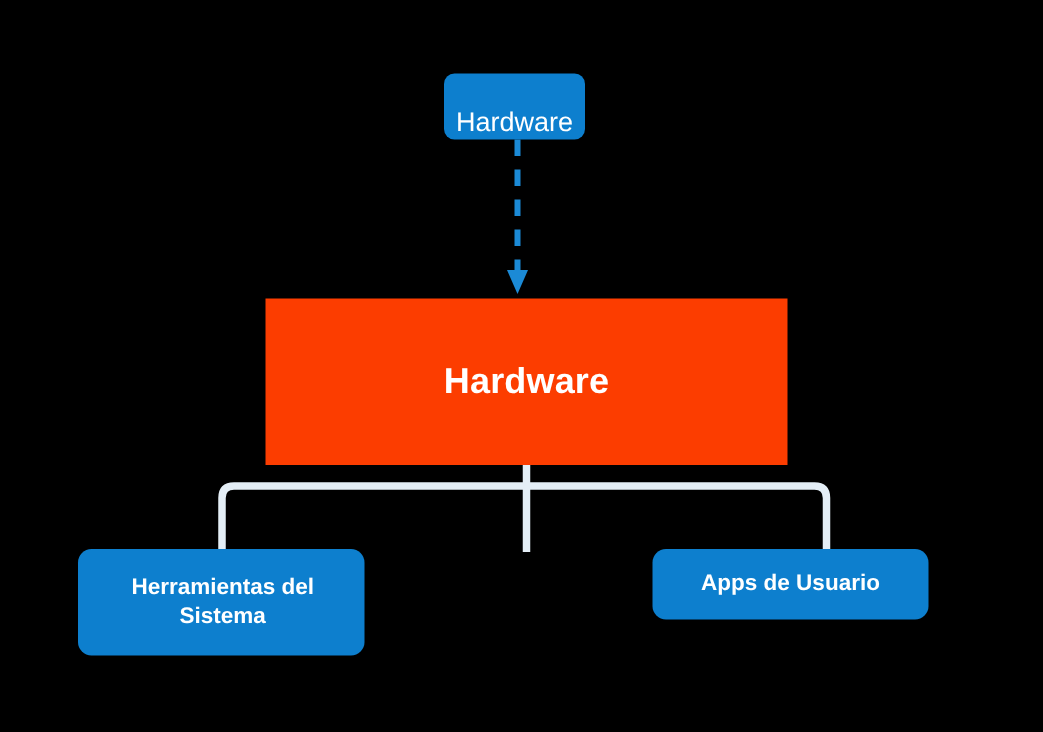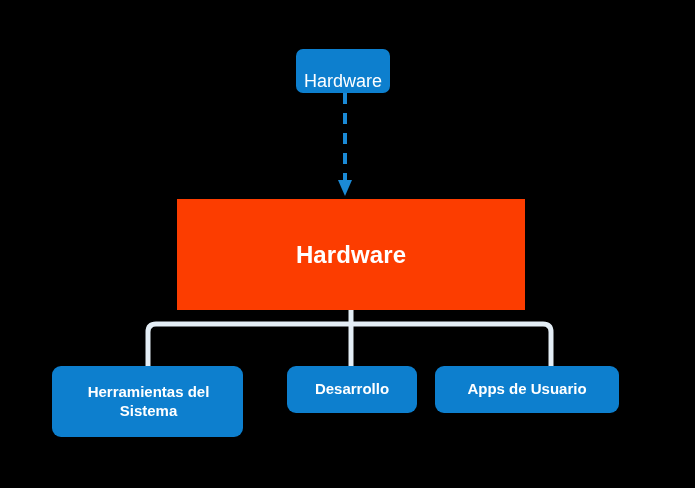--- a/index.html
+++ b/index.html
@@ -127,21 +127,18 @@
   <div class="node node-drivers">
     <div>
       <span>Hardware</span>
     </div>
   </div>
 
   <div class="node node-child node-tools">
     <span>Herramientas del Sistema</span>
   </div>
 
-  <div class="node node-child node-dev">
-    <span>Desarrollo</span>
-  </div>
 
   <div class="node node-child node-apps">
     <span>Apps de Usuario</span>
   </div>
 
 </div>
 
 </body></html>

